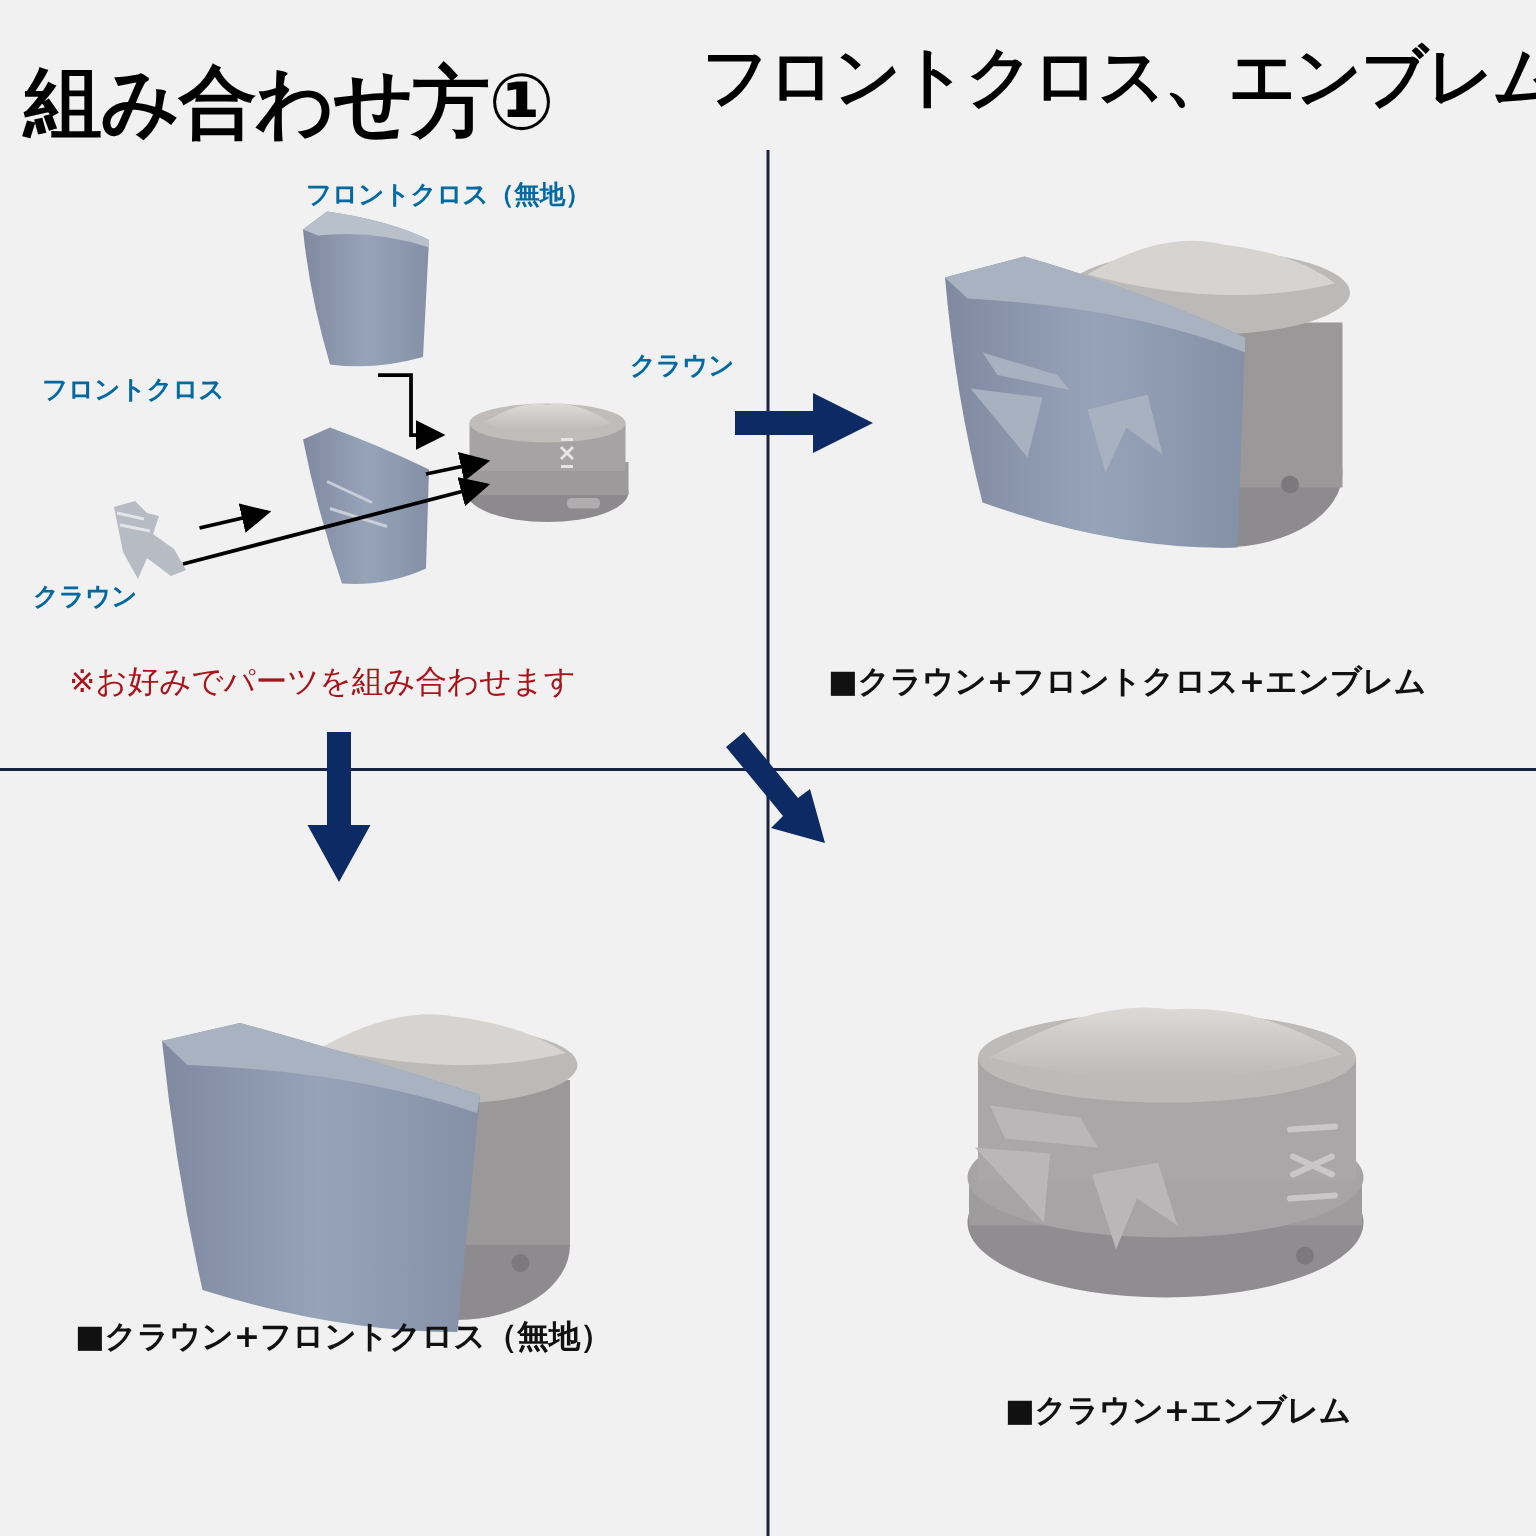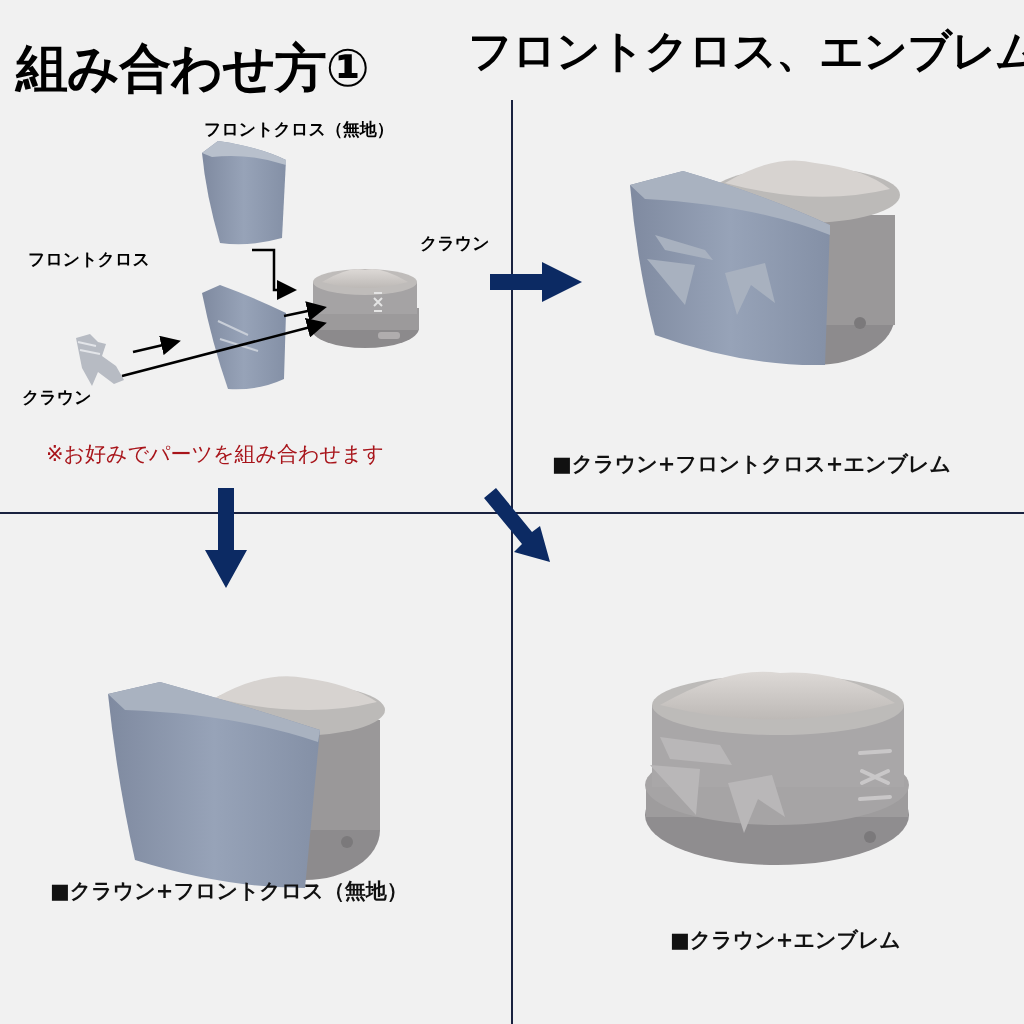--- a/index.html
+++ b/index.html
@@ -3,21 +3,21 @@
 <meta charset="utf-8">
 <style>
   html, body { margin:0; padding:0; }
   body { width:1024px; height:1024px; background:#f1f1f1; position:relative; overflow:hidden;
          font-family:"DejaVu Sans", "Liberation Sans", sans-serif; }
   .abs { position:absolute; }
   .title { left:16px; top:14px; font-size:52px; font-weight:bold; color:#000; letter-spacing:-1px; white-space:nowrap;margin-top:20px; }
   .subtitle { left:468px; top:22px; font-size:44px; font-weight:bold; color:#000; letter-spacing:-1px; white-space:nowrap; }
   .vline { left:511px; top:100px; width:1.5px; height:924px; background:#1a2240; }
   .hline { left:0; top:512px; width:1024px; height:1.5px; background:#1a2240; }
-  .lbl { font-size:17px; font-weight:bold; color:#000000; white-space:nowrap; }
+  .lbl { font-size:17px; font-weight:bold; color:#0369a1; white-space:nowrap; }
   .note { left:46px; top:440px; font-size:21px; font-weight:normal; color:#a8141a; white-space:nowrap; }
   .cap { font-size:21px; font-weight:bold; color:#111; white-space:nowrap; }
   svg { position:absolute; overflow:visible; }
 </style>
 </head>
 <body>
 
 <div class="abs title">組み合わせ方①</div>
 <div class="abs subtitle">フロントクロス、エンブレム</div>
 
@@ -99,21 +99,21 @@
 <svg style="left:625px;top:155px;" width="280" height="220">
   <ellipse cx="190" cy="160" rx="80" ry="50" fill="#8d8b8d"></ellipse>
   <rect x="150" y="60" width="120" height="110" fill="#9a9899"></rect>
   <ellipse cx="180" cy="40" rx="95" ry="28" fill="#bcbab8"></ellipse>
   <path d="M100,28 Q150,-2 190,8 Q240,14 265,34 Q190,52 100,28 Z" fill="#d7d3d0"></path>
   <path d="M5,30 L58,16 Q140,40 205,70 L200,210 Q120,212 30,180 Q12,110 5,30 Z" fill="url(#gBlue)"></path>
   <path d="M5,30 L58,16 Q140,40 205,70 L205,80 Q130,50 20,44 Z" fill="#a9b2c0"></path>
   <path d="M30,80 L80,95 L88,105 L40,95 Z M22,104 L70,110 L60,150 Z M100,118 L140,108 L150,148 L126,130 L112,160 Z" fill="#a8b1bf"></path>
   <circle cx="235" cy="168" r="6" fill="#7b797b"></circle>
 </svg>
-<div class="abs cap" style="left:552px;top:450px;">■クラウン+フロントクロス+エンブレム</div>
+<div class="abs cap" style="left:552px;top:440px;">■クラウン+フロントクロス+エンブレム</div>
 
 <svg style="left:105px;top:670px;" width="280" height="225">
   <ellipse cx="200" cy="160" rx="75" ry="50" fill="#8d8b8d"></ellipse>
   <rect x="160" y="50" width="115" height="110" fill="#9a9899"></rect>
   <ellipse cx="190" cy="40" rx="90" ry="26" fill="#bcbab8"></ellipse>
   <path d="M110,28 Q160,0 200,8 Q245,14 272,32 Q200,50 110,28 Z" fill="#d7d3d0"></path>
   <path d="M3,24 L55,12 Q135,34 215,60 L200,218 Q120,218 30,190 Q12,110 3,24 Z" fill="url(#gBlue)"></path>
   <path d="M3,24 L55,12 Q135,34 215,60 L213,72 Q130,44 20,40 Z" fill="#a9b2c0"></path>
   <circle cx="242" cy="172" r="6" fill="#7b797b"></circle>
 </svg>

